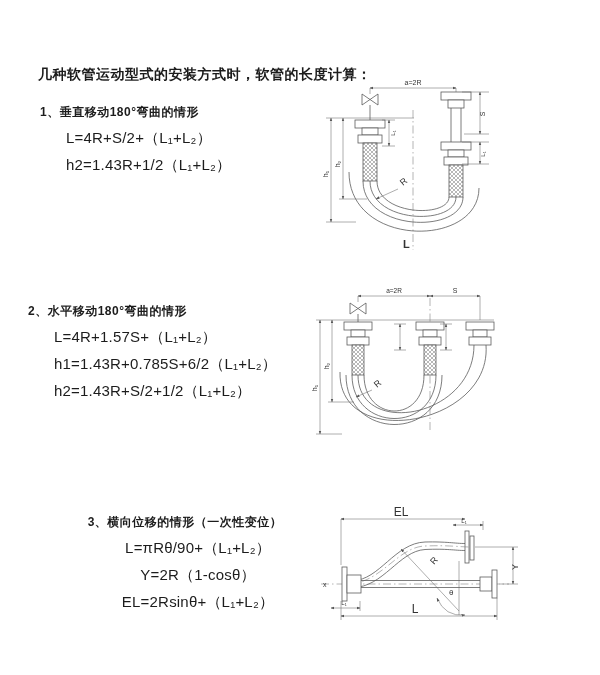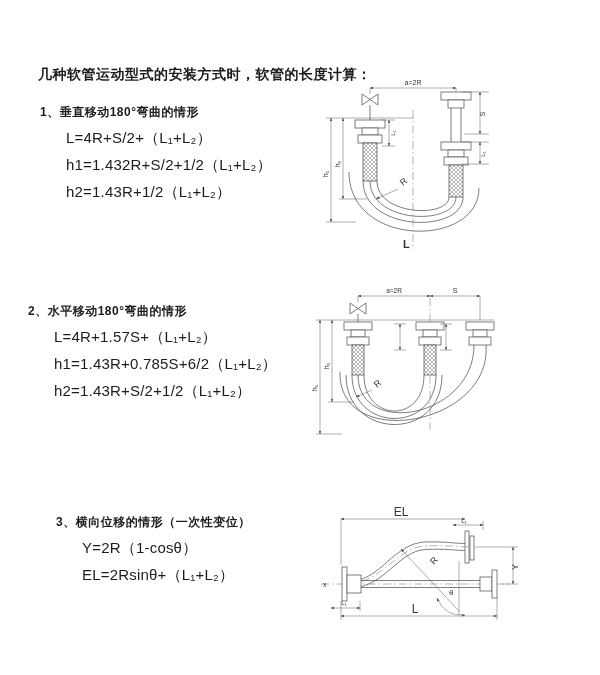--- a/index.html
+++ b/index.html
@@ -34,21 +34,20 @@
       <path d="M0,1.5 L10,5 L0,8.5 z" fill="#555"></path>
     </marker>
   </defs>
 </svg>
 
 <div class="page-title">几种软管运动型式的安装方式时，软管的长度计算：</div>
 
 <div class="sec-text" style="left:40px;top:104px;">
   <div class="sec-heading">1、垂直移动180°弯曲的情形</div>
   <div class="formula">L=4R+S/2+（L₁+L₂）</div>
-  <div class="formula">h1=1.432R+S/2+1/2（L₁+L₂）</div>
   <div class="formula">h2=1.43R+1/2（L₁+L₂）</div>
 </div>
 
 <div class="dia" style="left:312px;top:72px;">
 <svg width="286" height="190" viewBox="0 0 286 190">
 
   <g>
     <line class="thin" x1="58" y1="16" x2="144" y2="16" marker-start="url(#arr)" marker-end="url(#arr)"></line>
     <line class="thin" x1="58" y1="16" x2="58" y2="22"></line>
     <line class="thin" x1="144" y1="16" x2="144" y2="20"></line>
@@ -209,22 +208,23 @@
     <line class="thin" x1="134" y1="42" x2="134" y2="68" marker-start="url(#arr)" marker-end="url(#arr)"></line>
   </g>
 
   <g>
     <line class="thin" x1="60" y1="108" x2="44" y2="115" marker-end="url(#arr)"></line>
     <text x="65" y="106" font-size="9" transform="rotate(-40 65 106)">R</text>
   </g>
 </svg>
 </div>
 
-<div class="sec-text" style="left:56px;top:514px;">
+<div class="sec-text" style="left:40px;top:514px;text-align:center;">
   <div class="sec-heading">3、横向位移的情形（一次性变位）</div>
+  <div class="formula">L=πRθ/90+（L₁+L₂）</div>
   <div class="formula">Y=2R（1-cosθ）</div>
   <div class="formula">EL=2Rsinθ+（L₁+L₂）</div>
 </div>
 
 <div class="dia" style="left:313px;top:503px;">
 <svg width="300" height="152" viewBox="0 0 300 152">
 
   <g>
     <line class="thin" x1="28" y1="16" x2="152" y2="16" marker-start="url(#arr)" marker-end="url(#arr)"></line>
     <line class="thin" x1="28" y1="16" x2="28" y2="62"></line>

